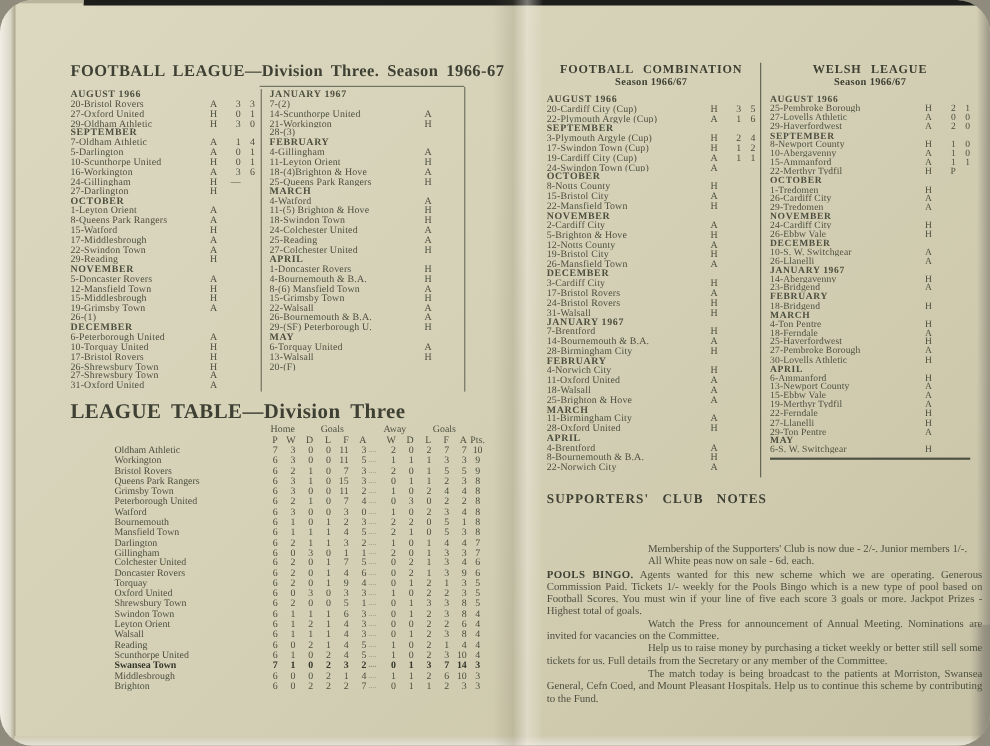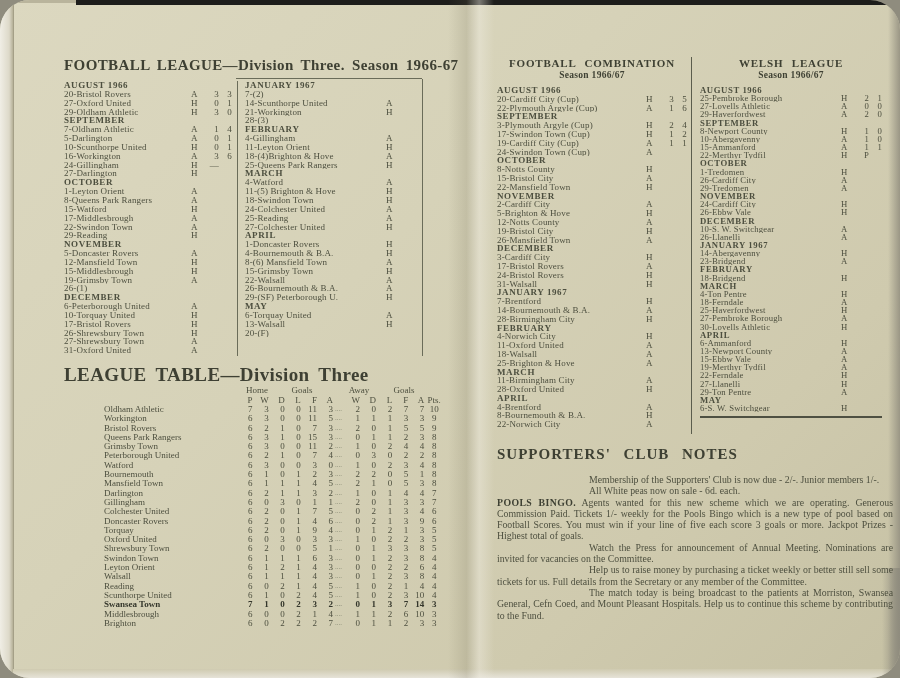--- a/index.html
+++ b/index.html
@@ -47,22 +47,22 @@
   
   .combo{position:absolute;left:497px;top:57px;width:190px;}
   .welsh{position:absolute;left:700px;top:57px;width:182px;}
   .sec-title{font-size:11px;text-align:center;letter-spacing:.8px;word-spacing:5px;}
   .sec-sub{font-size:9.5px;text-align:center;letter-spacing:.3px;margin:1px 0 6px;}
   .vdivider{position:absolute;left:691px;top:57px;height:377px;width:1px;background:#5b5d4d;}
   .welsh .frow,.welsh .fmonth{line-height:8.15px;font-size:8.7px;}
   .combo .frow,.combo .fmonth{line-height:8.8px;}
   .welsh-rule{margin-top:4px;height:2px;background:#4e5042;}
   
-  .notes-title{position:absolute;left:497px;top:446px;font-size:15px;letter-spacing:1px;word-spacing:8px;}
-  .notes{position:absolute;left:497px;top:474px;width:396px;}
+  .notes-title{position:absolute;left:497px;top:446px;font-size:12px;letter-spacing:1px;word-spacing:8px;}
+  .notes{position:absolute;left:497px;top:494px;width:396px;}
   .notes p{font-weight:normal;color:#4d4f3f;font-size:9.8px;line-height:11.3px;text-align:justify;text-indent:92px;margin:0;}
   .notes p.flush{text-indent:0;}
   .notes b{letter-spacing:.4px;color:#3e4033;}
 </style>
 </head>
 <body>
 
 <div class="scan">
   <div class="edge-top"></div>
   <div class="edge-top2"></div>

